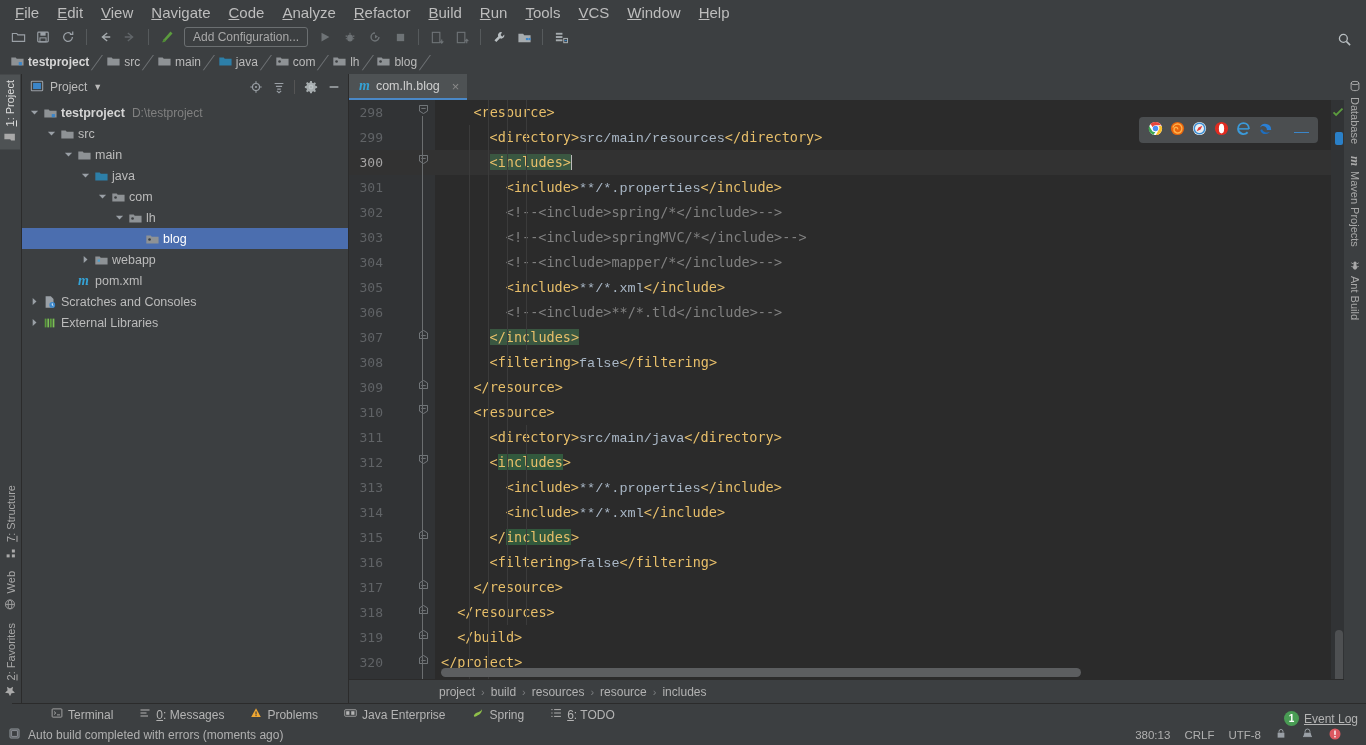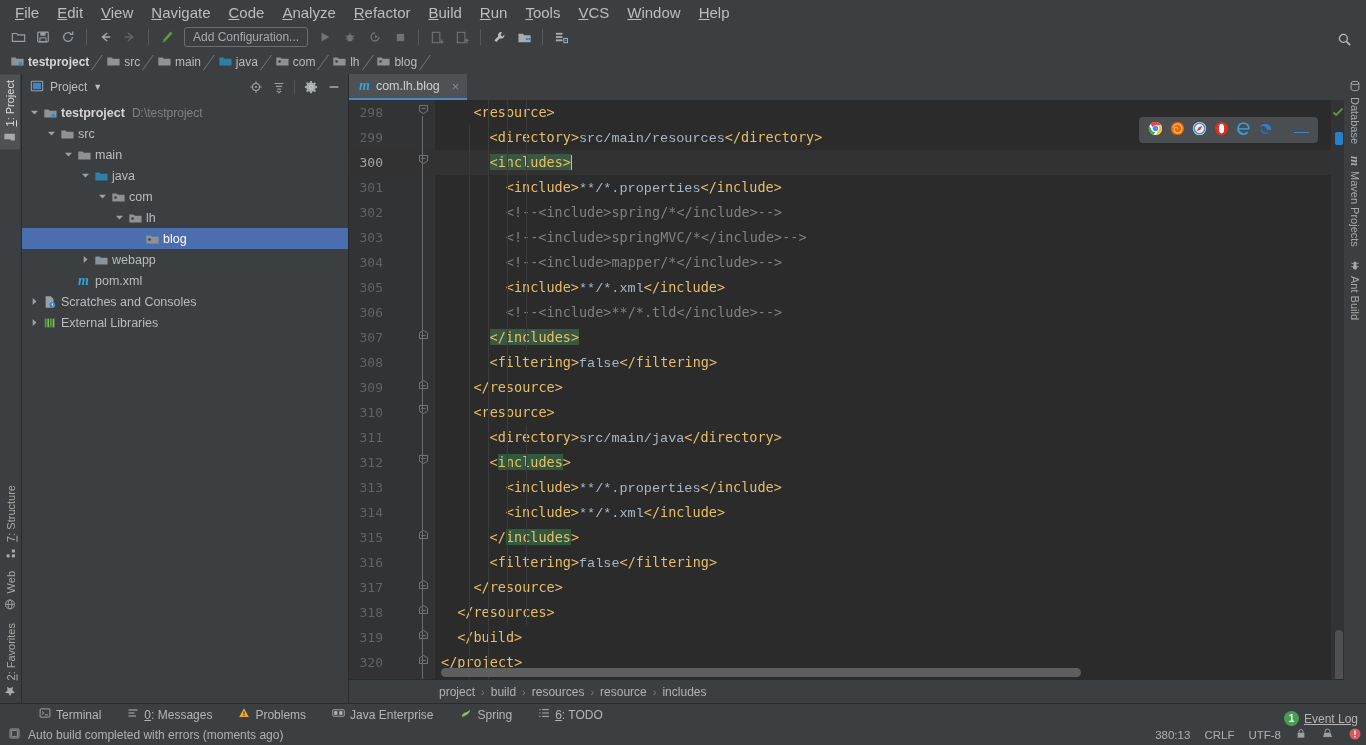--- a/index.html
+++ b/index.html
@@ -103,29 +103,29 @@
   .hscroll { height:9px; background:#5c5e60; border-radius:5px; }
 
   
   .editcrumbs { height:24px; background:#3c3f41; display:flex; align-items:center; padding-left:86px;
                 flex:0 0 24px; gap:2px; border-top:1px solid #2b2b2b; }
   .ecrumb { font-size:12px; color:#b2b2b2; padding:1px 4px; }
   .ecsep { color:#7a7d7f; font-size:11px; }
 
   
   .bottombar { height:22px; background:#3c3f41; display:flex; align-items:center; padding-left:26px;
-               flex:0 0 22px; gap:0px; border-top:1px solid #2b2b2b; }
+               flex:0 0 22px; gap:0px; border-top:1px solid #2b2b2b;margin-left:12px; }
   .btab { display:flex; align-items:center; gap:5px; font-size:12px; color:#b4b4b4; padding:2px 13px; }
   .btab u { text-decoration:underline; }
 
   
   .statusbar { height:20px; background:#3c3f41; display:flex; align-items:center; flex:0 0 20px;
                padding-left:8px; font-size:12px; color:#b0b0b0; position:relative; }
   .statusbar .msg { display:flex; align-items:center; gap:7px; }
-  .status-right { margin-left:auto; display:flex; align-items:center; gap:14px; padding-right:4px; }
+  .status-right { margin-left:auto; display:flex; align-items:center; gap:14px; padding-right:24px; }
   .sr-item { color:#b0b0b0; font-size:11.5px; }
 
   .eventlog { position:absolute; right:8px; top:-14px; display:flex; align-items:center; gap:5px; }
   .badge { width:15px; height:15px; border-radius:50%; background:#499c54; color:#fff; font-size:10px;
            display:flex; align-items:center; justify-content:center; font-weight:bold; }
   .eventlog .el-text { font-size:12px; color:#b4b4b4; text-decoration:underline; }
 
   .watermark { position:absolute; right:4px; bottom:8px; font-size:22px; color:#e9e9e9; opacity:.88;
                font-family:"Liberation Sans", sans-serif; letter-spacing:.2px; white-space:nowrap;
                pointer-events:none; text-shadow:0 1px 2px rgba(0,0,0,.45); }

